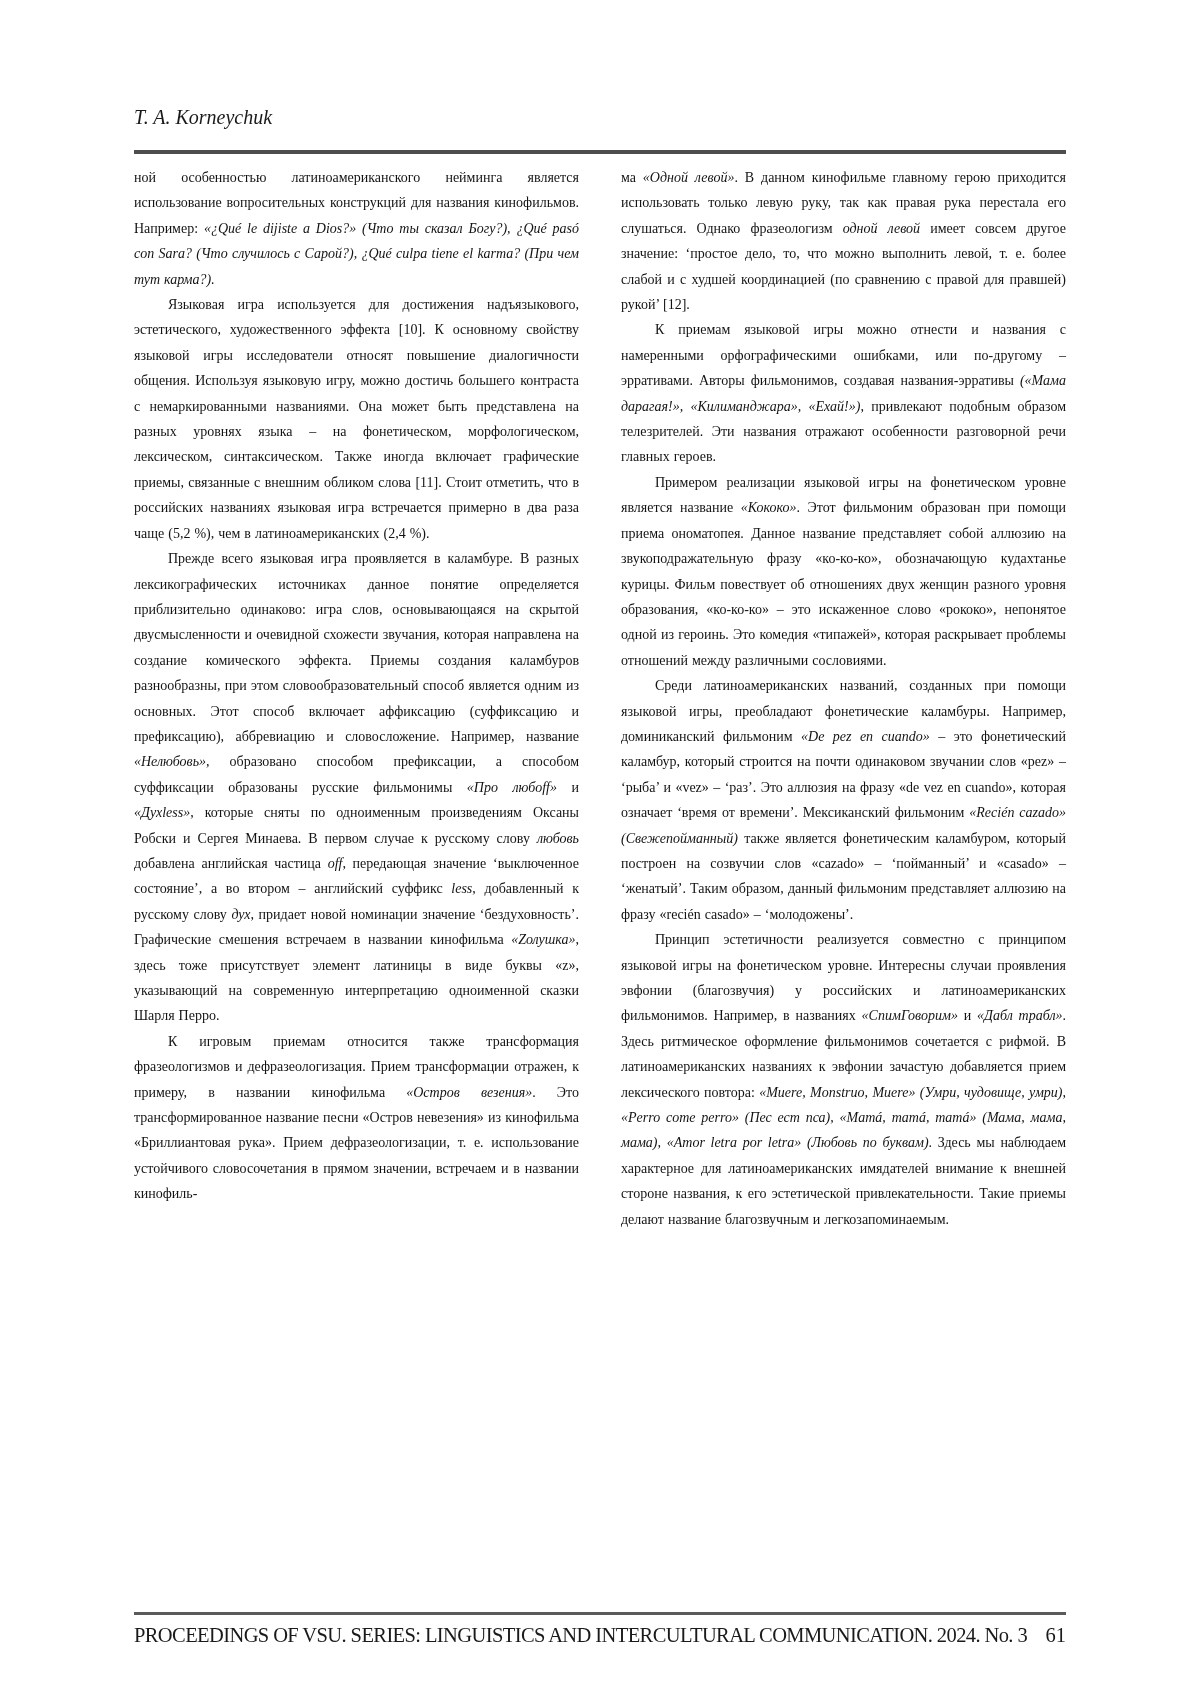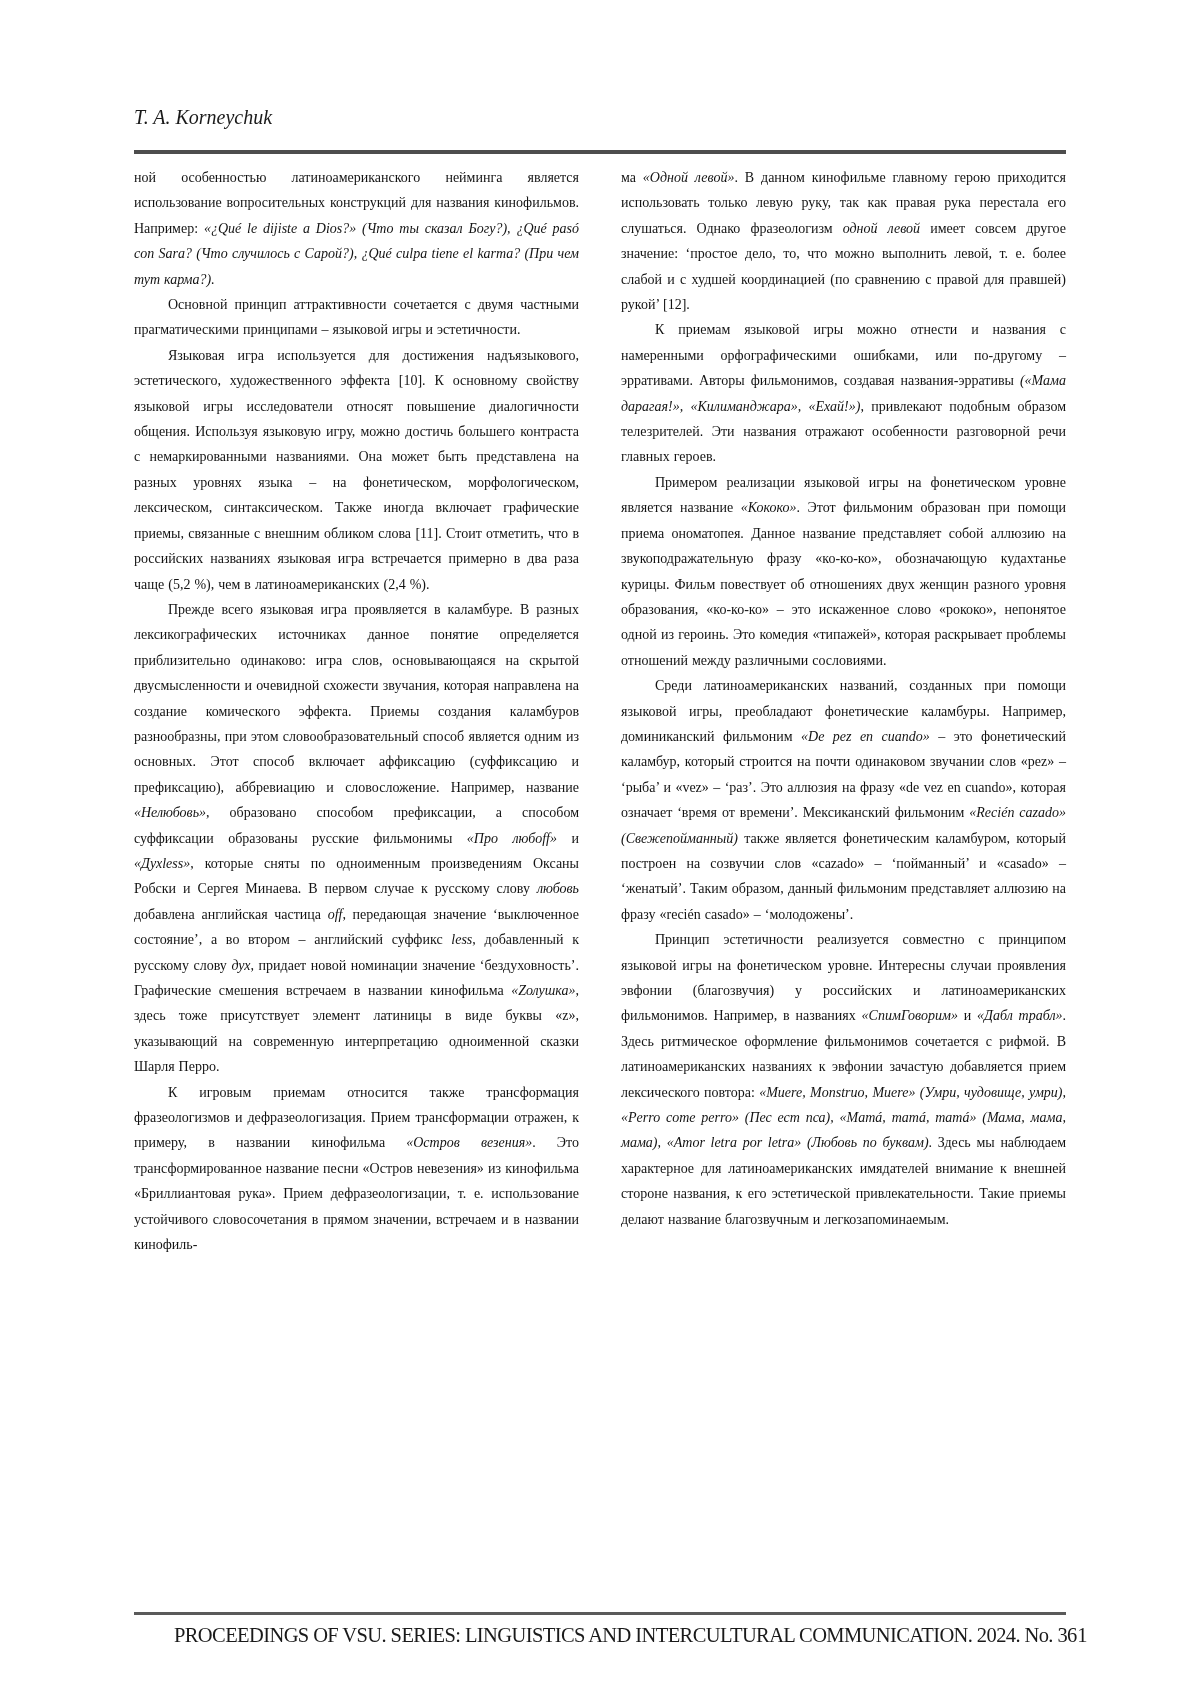--- a/index.html
+++ b/index.html
@@ -64,39 +64,37 @@
     margin-bottom: 9px;
   }
   .footer-row {
     display: flex;
     justify-content: space-between;
     align-items: baseline;
     font-size: 20.5px;
     letter-spacing: -0.6px;
     color: #1a1a1a;
     white-space: nowrap;
-    margin-left: 40px;
   }
   .footer-row .pageno { letter-spacing: 0; text-align: right; }
 </style>
 </head>
 <body>
 
 <div class="page">
 
   <header class="running-head">
     <span>T. A. Korneychuk</span>
   </header>
 
   <div class="rule-top"></div>
 
   <main class="columns">
     <section class="col" id="col-left">
         <p class="no-indent"><span>ной особенностью латиноамериканского нейминга является использование вопросительных конструкций для названия кинофильмов. Например: </span><i>«¿Qué le dijiste a Dios?» (Что ты сказал Богу?), ¿Qué pasó con Sara? (Что случилось с Сарой?), ¿Qué culpa tiene el karma? (При чем тут карма?).</i></p>
-        <p><span>Основной принцип аттрактивности сочетается с двумя частными прагматическими принципами – языковой игры и эстетичности.</span></p>
         <p><span>Языковая игра используется для достижения надъязыкового, эстетического, художественного эффекта [10]. К основному свойству языковой игры исследователи относят повышение диалогичности общения. Используя языковую игру, можно достичь большего контраста с немаркированными названиями. Она может быть представлена на разных уровнях языка – на фонетическом, морфологическом, лексическом, синтаксическом. Также иногда включает графические приемы, связанные с внешним обликом слова [11]. Стоит отметить, что в российских названиях языковая игра встречается примерно в два раза чаще (5,2 %), чем в латиноамериканских (2,4 %).</span></p>
         <p><span>Прежде всего языковая игра проявляется в каламбуре. В разных лексикографических источниках данное понятие определяется приблизительно одинаково: игра слов, основывающаяся на скрытой двусмысленности и очевидной схожести звучания, которая направлена на создание комического эффекта. Приемы создания каламбуров разнообразны, при этом словообразовательный способ является одним из основных. Этот способ включает аффиксацию (суффиксацию и префиксацию), аббревиацию и словосложение. Например, название </span><i>«Нелюбовь»</i><span>, образовано способом префиксации, а способом суффиксации образованы русские фильмонимы </span><i>«Про любoff»</i><span> и </span><i>«Духless»</i><span>, которые сняты по одноименным произведениям Оксаны Робски и Сергея Минаева. В первом случае к русскому слову </span><i>любовь</i><span> добавлена английская частица </span><i>off</i><span>, передающая значение ‘выключенное состояние’, а во втором – английский суффикс </span><i>less</i><span>, добавленный к русскому слову </span><i>дух</i><span>, придает новой номинации значение ‘бездуховность’. Графические смешения встречаем в названии кинофильма </span><i>«Zолушка»</i><span>, здесь тоже присутствует элемент латиницы в виде буквы «z», указывающий на современную интерпретацию одноименной сказки Шарля Перро.</span></p>
         <p><span>К игровым приемам относится также трансформация фразеологизмов и дефразеологизация. Прием трансформации отражен, к примеру, в названии кинофильма </span><i>«Остров везения»</i><span>. Это трансформированное название песни «Остров невезения» из кинофильма «Бриллиантовая рука». Прием дефразеологизации, т. е. использование устойчивого словосочетания в прямом значении, встречаем и в названии кинофиль-</span></p>
       </section>
     <section class="col" id="col-right">
         <p class="no-indent"><span>ма </span><i>«Одной левой»</i><span>. В данном кинофильме главному герою приходится использовать только левую руку, так как правая рука перестала его слушаться. Однако фразеологизм </span><i>одной левой</i><span> имеет совсем другое значение: ‘простое дело, то, что можно выполнить левой, т. е. более слабой и с худшей координацией (по сравнению с правой для правшей) рукой’ [12].</span></p>
         <p><span>К приемам языковой игры можно отнести и названия с намеренными орфографическими ошибками, или по-другому – эрративами. Авторы фильмонимов, создавая названия-эрративы </span><i>(«Мама дарагая!», «Килиманджара», «Ехай!»)</i><span>, привлекают подобным образом телезрителей. Эти названия отражают особенности разговорной речи главных героев.</span></p>
         <p><span>Примером реализации языковой игры на фонетическом уровне является название </span><i>«Кококо»</i><span>. Этот фильмоним образован при помощи приема ономатопея. Данное название представляет собой аллюзию на звукоподражательную фразу «ко-ко-ко», обозначающую кудахтанье курицы. Фильм повествует об отношениях двух женщин разного уровня образования, «ко-ко-ко» – это искаженное слово «рококо», непонятое одной из героинь. Это комедия «типажей», которая раскрывает проблемы отношений между различными сословиями.</span></p>
         <p><span>Среди латиноамериканских названий, созданных при помощи языковой игры, преобладают фонетические каламбуры. Например, доминиканский фильмоним </span><i>«De pez en cuando»</i><span> – это фонетический каламбур, который строится на почти одинаковом звучании слов «pez» – ‘рыба’ и «vez» – ‘раз’. Это аллюзия на фразу «de vez en cuando», которая означает ‘время от времени’. Мексиканский фильмоним </span><i>«Recién cazado» (Свежепойманный)</i><span> также является фонетическим каламбуром, который построен на созвучии слов «cazado» – ‘пойманный’ и «casado» – ‘женатый’. Таким образом, данный фильмоним представляет аллюзию на фразу «recién casado» – ‘молодожены’.</span></p>
         <p><span>Принцип эстетичности реализуется совместно с принципом языковой игры на фонетическом уровне. Интересны случаи проявления эвфонии (благозвучия) у российских и латиноамериканских фильмонимов. Например, в названиях </span><i>«СпимГоворим»</i><span> и </span><i>«Дабл трабл»</i><span>. Здесь ритмическое оформление фильмонимов сочетается с рифмой. В латиноамериканских названиях к эвфонии зачастую добавляется прием лексического повтора: </span><i>«Muere, Monstruo, Muere» (Умри, чудовище, умри), «Perro come perro» (Пес ест пса), «Mamá, mamá, mamá» (Мама, мама, мама), «Amor letra por letra» (Любовь по буквам)</i><span>. Здесь мы наблюдаем характерное для латиноамериканских имядателей внимание к внешней стороне названия, к его эстетической привлекательности. Такие приемы делают название благозвучным и легкозапоминаемым.</span></p>

